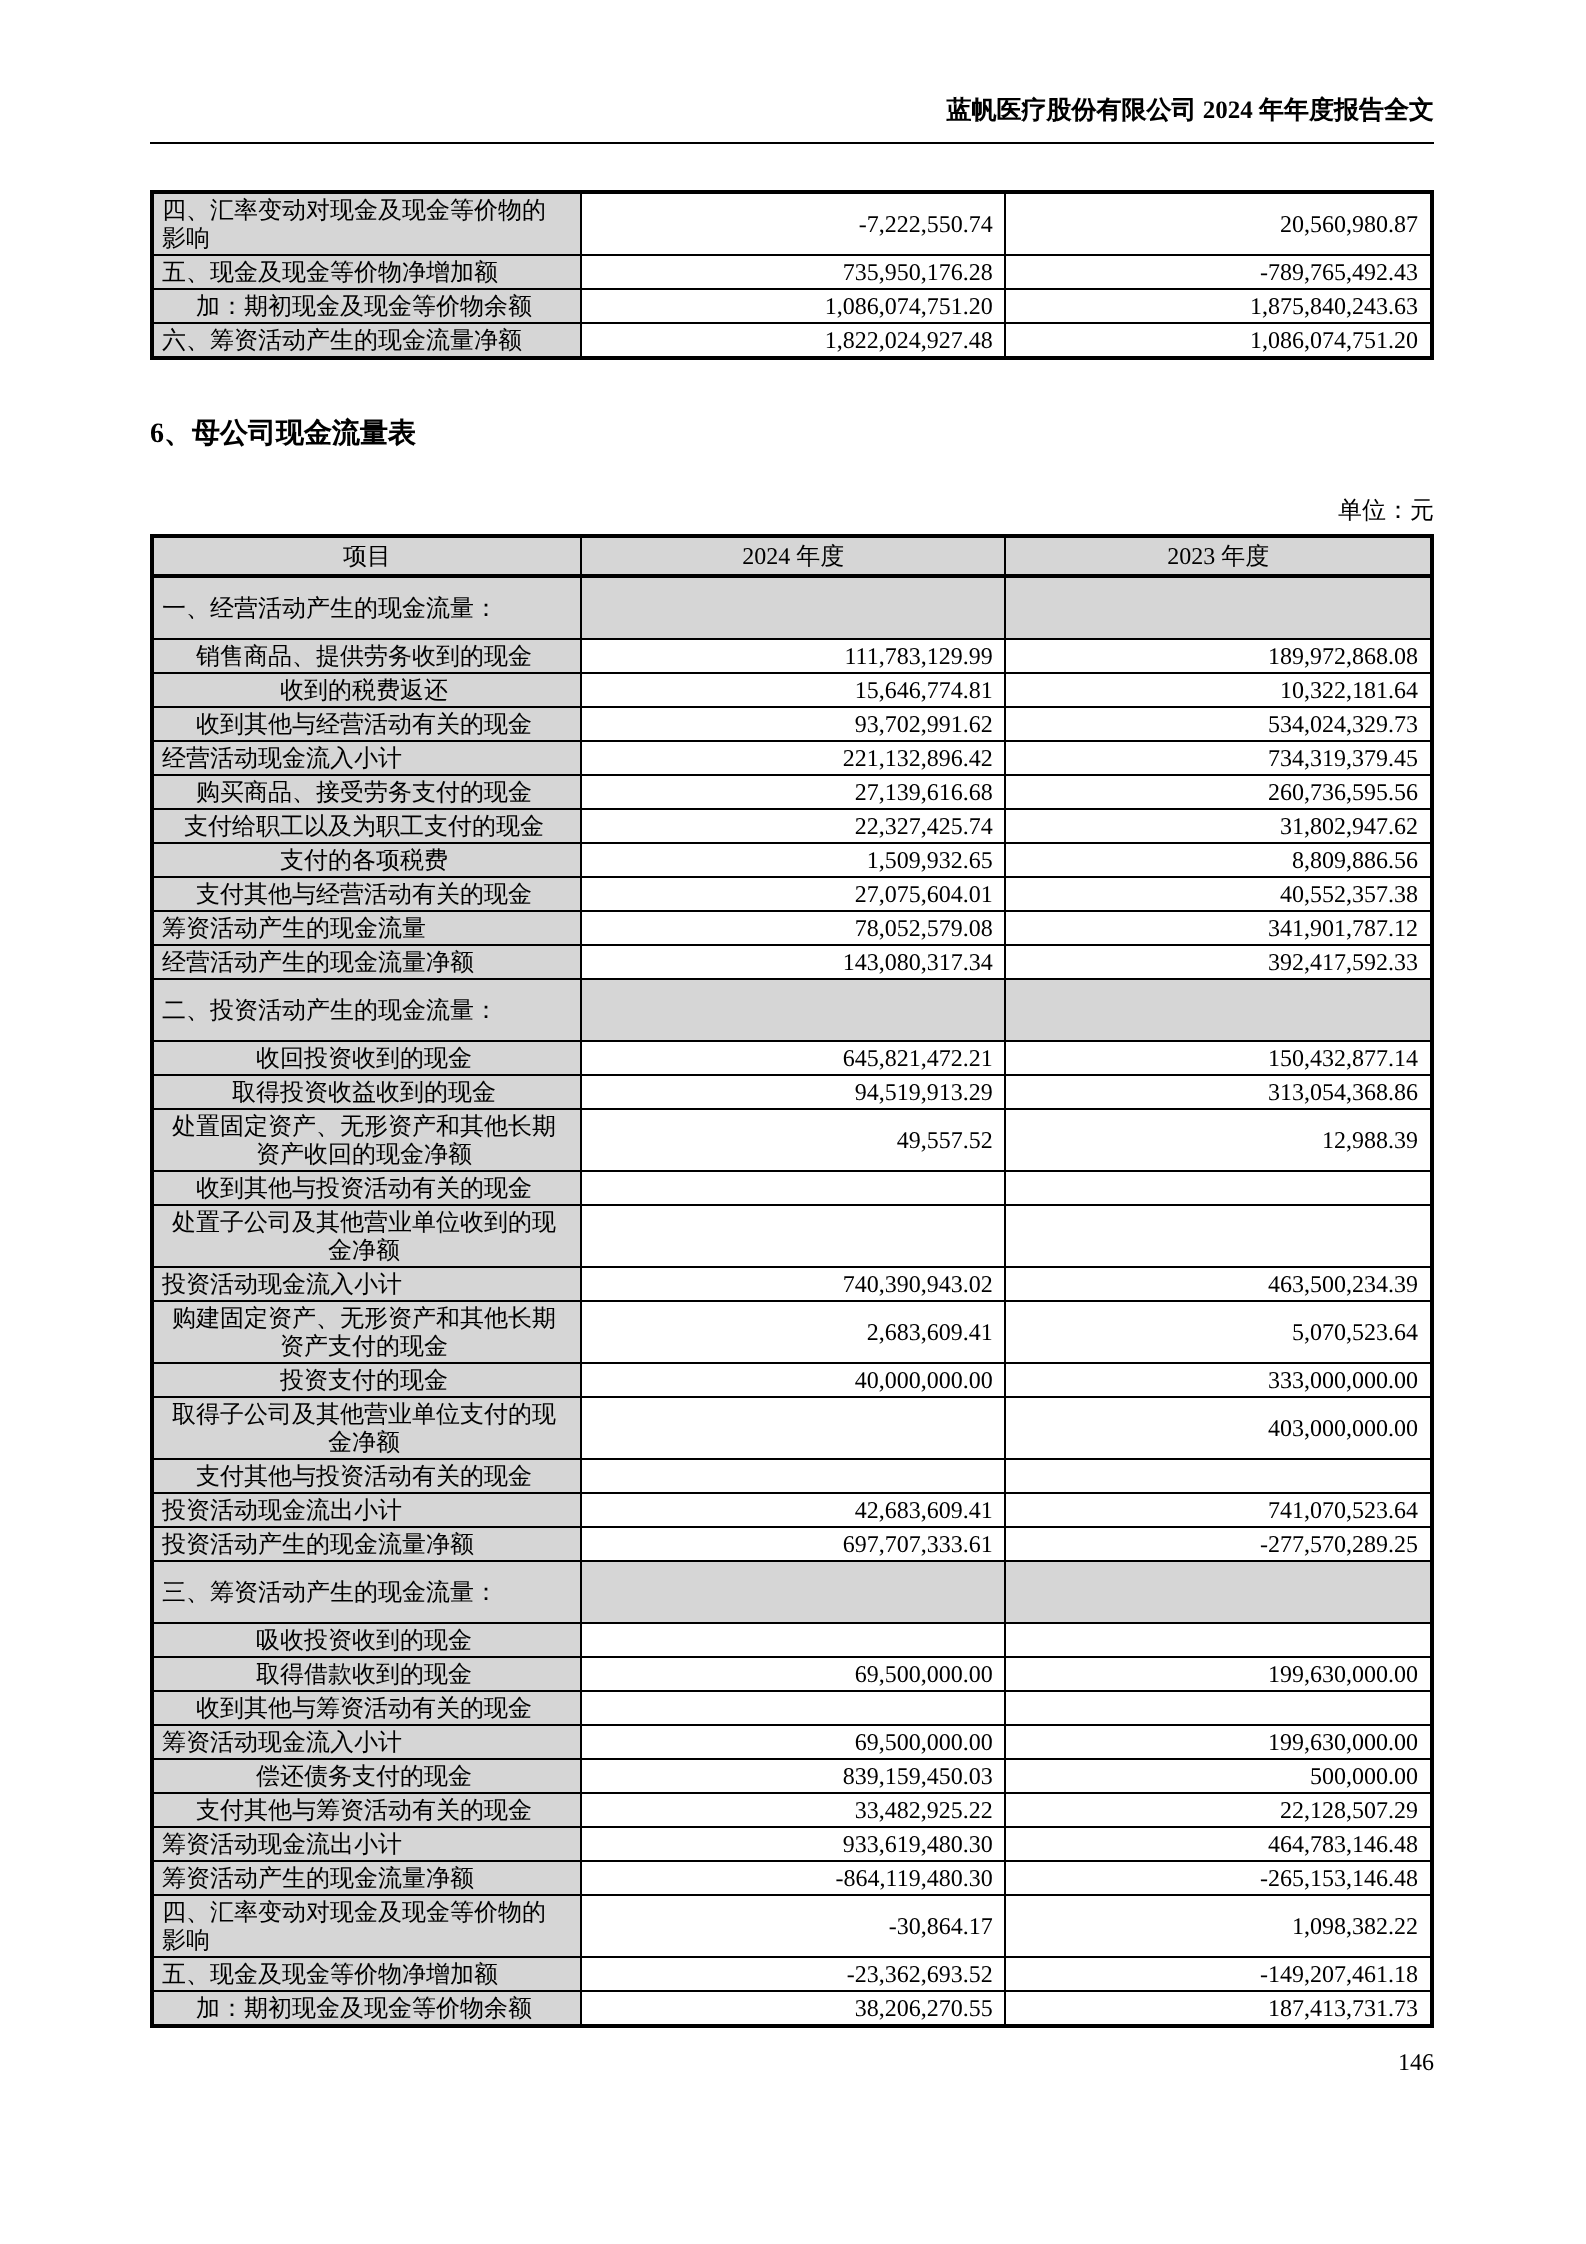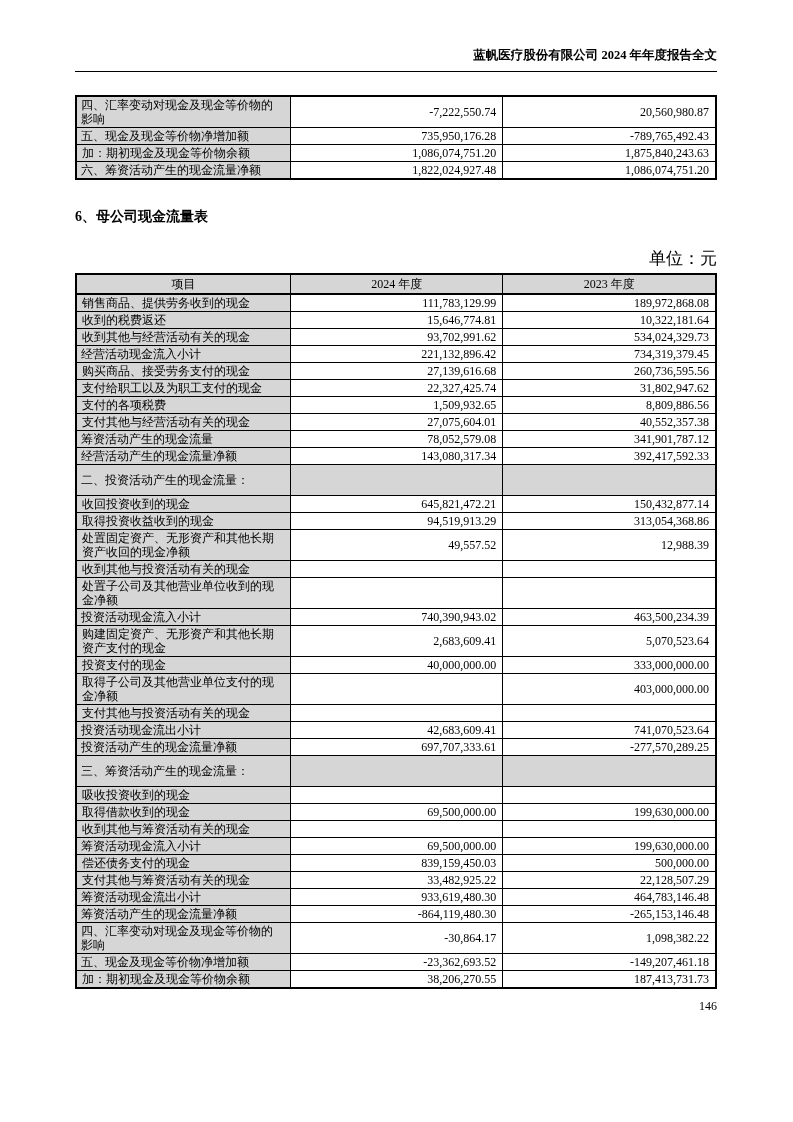--- a/index.html
+++ b/index.html
@@ -33,21 +33,21 @@
   col.c1 { width:33.5%; }
   col.c2 { width:33.2%; }
   col.c3 { width:33.3%; }
   td, th { border:1px solid #000; vertical-align:middle; }
   td.lbl {
     background:#d6d6d6;
     text-align:left;
     padding:1px 8px 1px 4px;
     line-height:14px;
   }
-  td.lbl.ind { padding-left:5px; }
+  td.lbl.ind { padding-left:5px;text-align:center; }
   td.val {
     background:#ffffff;
     text-align:right;
     padding:1px 6px;
     line-height:14px;
   }
   tr.section td { background:#d6d6d6; padding-top:8px; padding-bottom:8px; }
   thead th {
     background:#d6d6d6;
     font-weight:normal;
@@ -60,21 +60,21 @@
 
   .section-title {
     margin-top:28px;
     font-size:14px;
     font-weight:bold;
   }
   .unit-line {
     margin-top:21px;
     margin-bottom:3px;
     text-align:right;
-    font-size:17px;
+    font-size:12px;
   }
   .page-number {
     margin-top:10px;
     text-align:right;
     font-size:12px;
   }
 </style>
 </head>
 <body>
 
@@ -125,20 +125,25 @@
           <col class="c3">
         </colgroup>
       <thead>
         <tr>
           <th>项目</th>
           <th>2024 年度</th>
           <th>2023 年度</th>
         </tr>
       </thead>
       <tbody id="main-table-body">
+          <tr class="section">
+            <td class="lbl">一、经营活动产生的现金流量：</td>
+            <td class="val"></td>
+            <td class="val"></td>
+          </tr>
           <tr>
             <td class="lbl ind">销售商品、提供劳务收到的现金</td>
             <td class="val">111,783,129.99</td>
             <td class="val">189,972,868.08</td>
           </tr>
           <tr>
             <td class="lbl ind">收到的税费返还</td>
             <td class="val">15,646,774.81</td>
             <td class="val">10,322,181.64</td>
           </tr>

